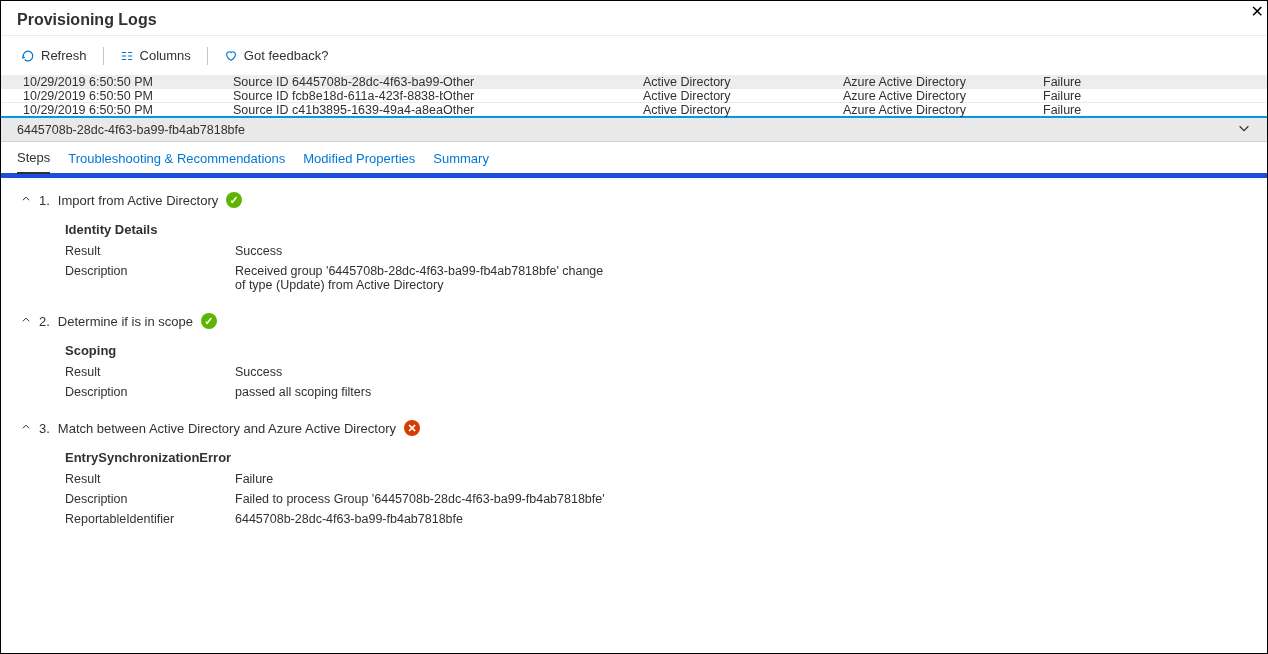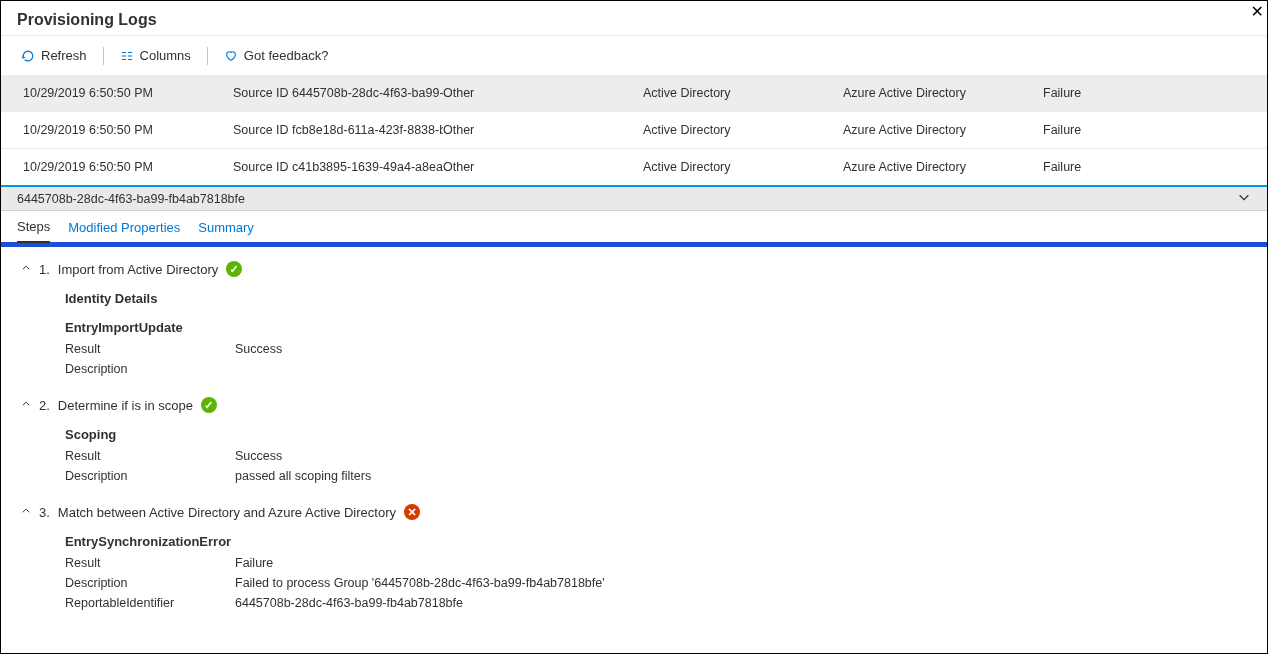--- a/index.html
+++ b/index.html
@@ -61,21 +61,21 @@
       background: #c8c6c4;
       margin: 0 6px;
     }
     .table {
       width: 100%;
     }
     .row {
       display: grid;
       grid-template-columns: 210px 210px 200px 200px 200px 140px;
       align-items: center;
-      height: 37px;
+      height: 14px;
       border-bottom: 1px solid #edebe9;
       font-size: 12.5px;
       padding-left: 22px;
     }
     .row.selected {
       background: #ededed;
     }
     .row span {
       white-space: nowrap;
       overflow: hidden;
@@ -254,46 +254,47 @@
   <span>6445708b-28dc-4f63-ba99-fb4ab7818bfe</span>
   <span class="chev-down">
     <svg width="14" height="14" viewBox="0 0 16 16">
         <path fill="none" stroke="#323130" stroke-width="1.4" d="M3 6l5 5 5-5"></path>
       </svg>
   </span>
 </div>
 
 <div class="tabs">
   <div class="tab active">Steps</div>
+  <div class="tab">Troubleshooting &amp; Recommendations</div>
   <div class="tab">Modified Properties</div>
   <div class="tab">Summary</div>
 </div>
 
 <div class="content">
 
   <div class="step">
     <div class="step-head">
       <span class="chev-up">
         <svg width="10" height="10" viewBox="0 0 16 16">
             <path fill="none" stroke="#323130" stroke-width="1.6" d="M3 10l5-5 5 5"></path>
           </svg>
       </span>
       <span class="step-title">1.</span>
       <span class="step-title">Import from Active Directory</span>
       <span class="status-ok">✓</span>
     </div>
     <div class="step-body">
       <div class="sub-head">Identity Details</div>
-      <div class="sub-head">EntryImportUpdate</div>
       <div class="kv">
         <span class="k">Result</span>
         <span class="v">Success</span>
       </div>
       <div class="kv">
         <span class="k">Description</span>
+        <span class="v">Received group '6445708b-28dc-4f63-ba99-fb4ab7818bfe' change of type (Update) from Active Directory</span>
       </div>
     </div>
   </div>
 
   <div class="step">
     <div class="step-head">
       <span class="chev-up">
         <svg width="10" height="10" viewBox="0 0 16 16">
             <path fill="none" stroke="#323130" stroke-width="1.6" d="M3 10l5-5 5 5"></path>
           </svg>

